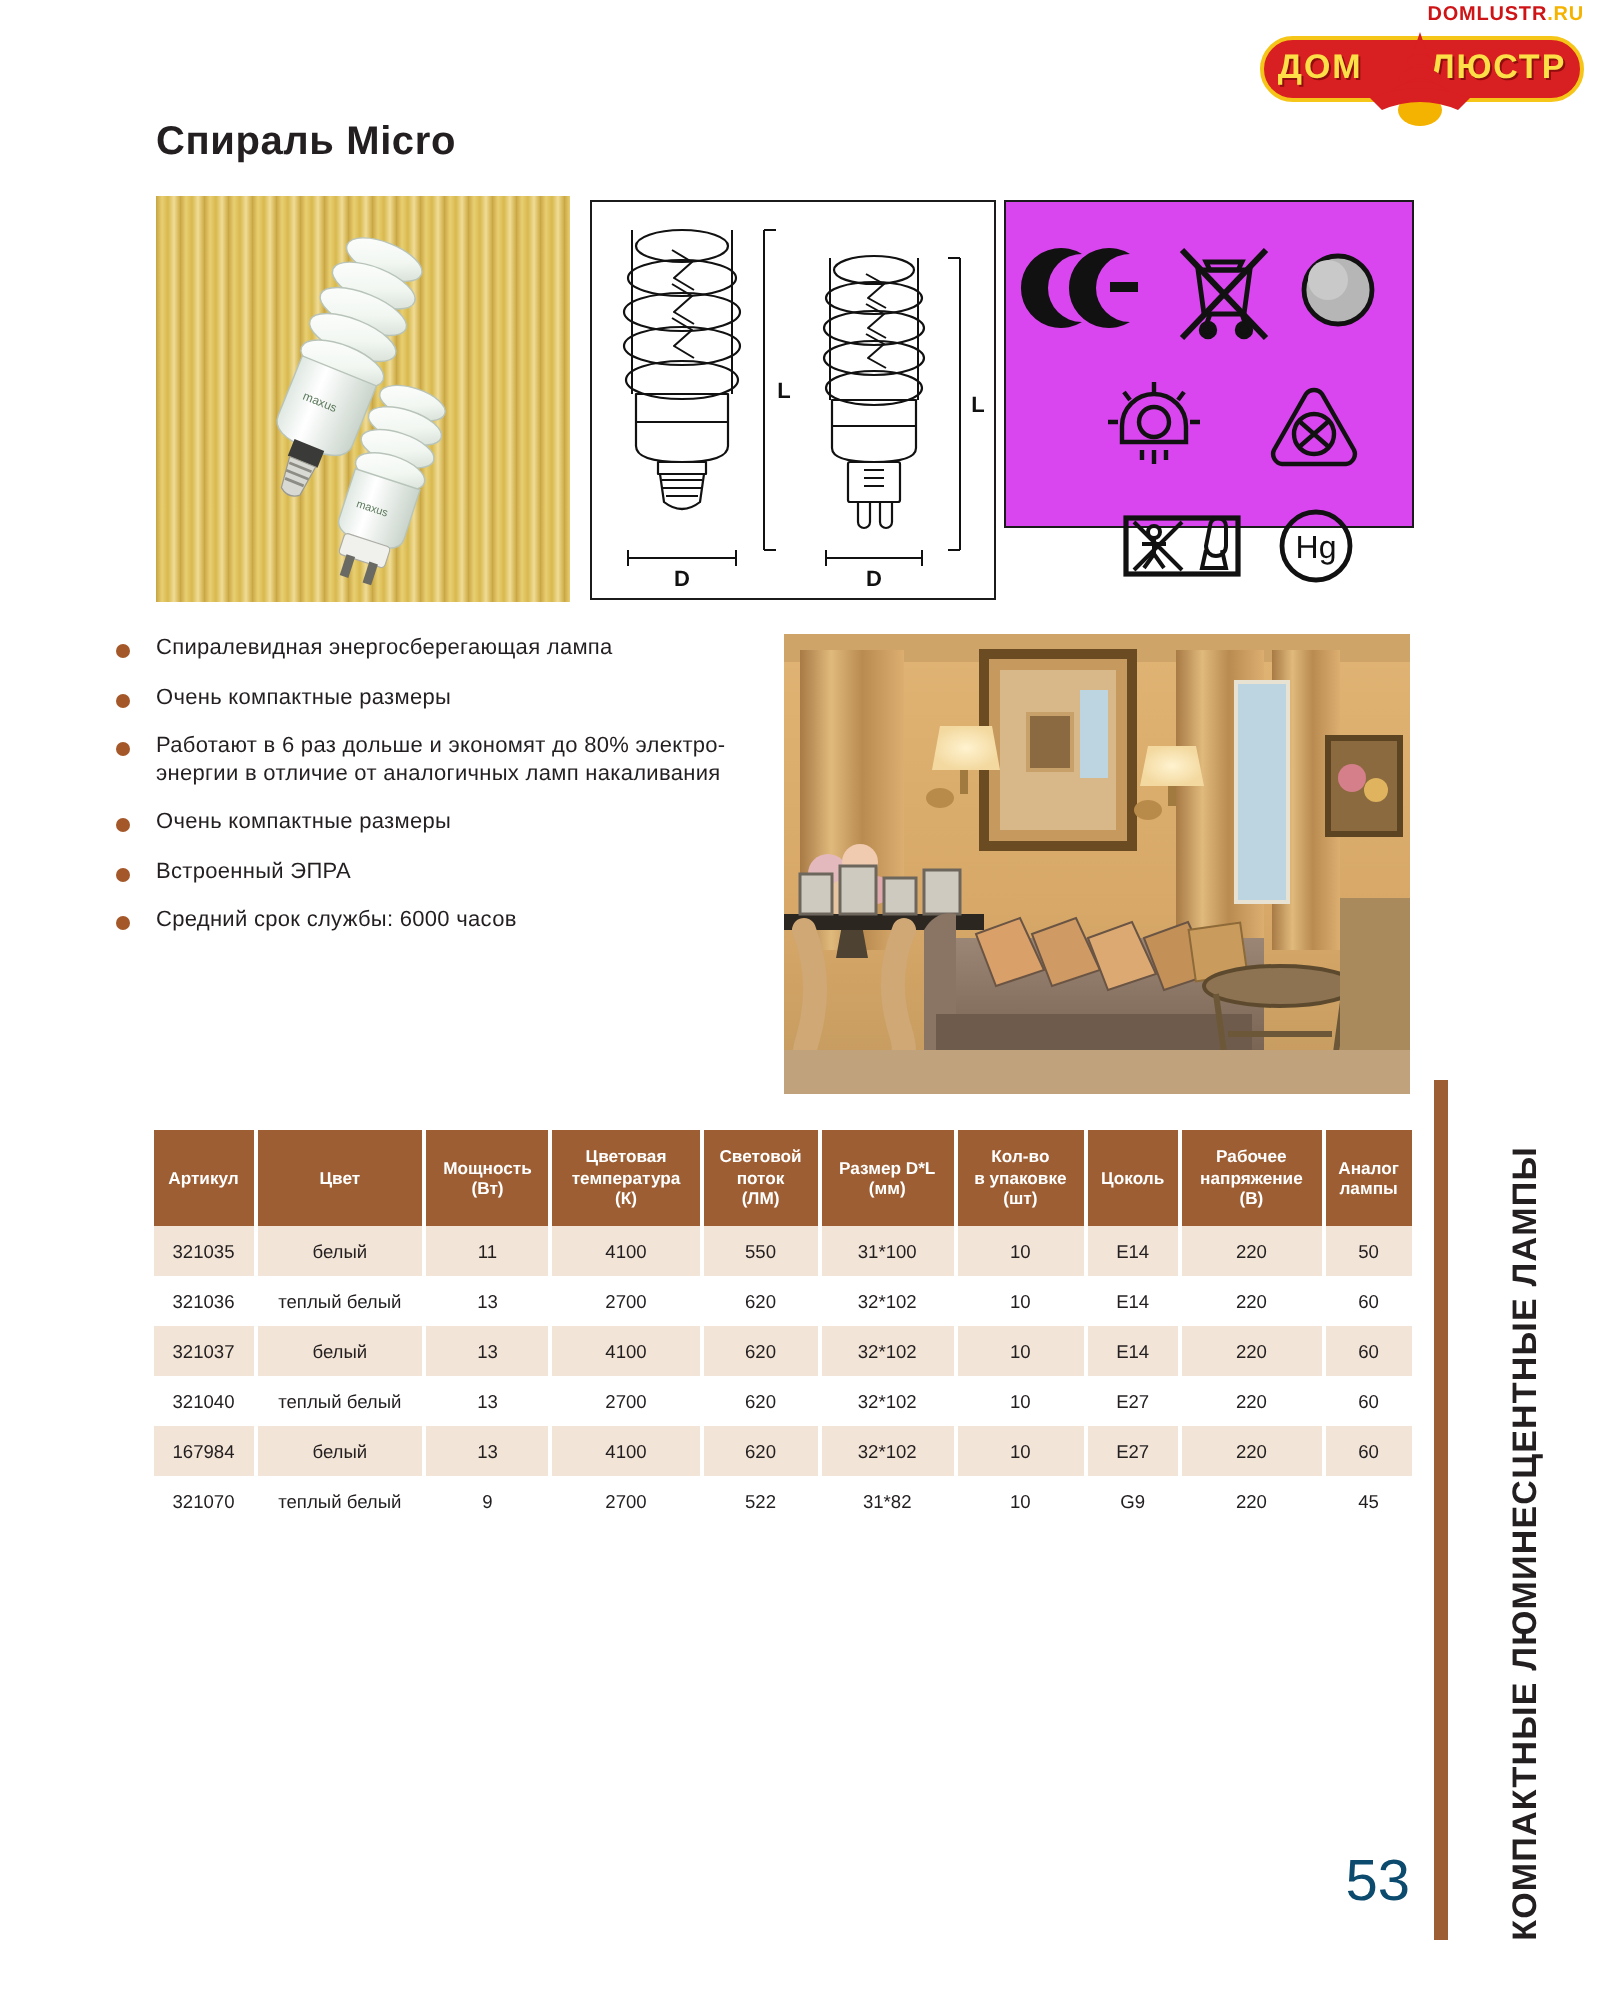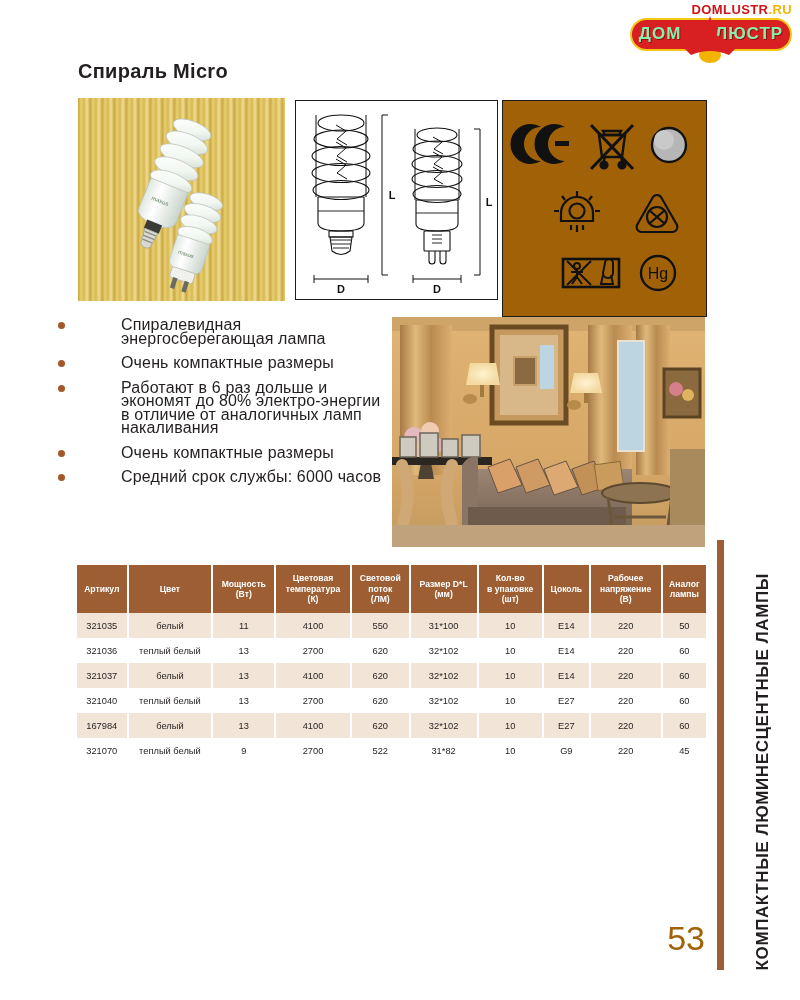--- a/index.html
+++ b/index.html
@@ -8,30 +8,30 @@
     width: 800px; height: 1000px;
     background: #ffffff;
     font-family: "Liberation Sans", sans-serif;
     color: #231f20;
     position: relative;
     overflow: hidden;
   }
 
   
   .logo-wrap { position:absolute; top:2px; right:4px; width:172px; height:62px; }
-  .logo-url { position:absolute; top:0px; right:4px; font-size:13px; font-weight:bold; letter-spacing:.4px; }
+  .logo-url { position:absolute; top:0px; right:4px; font-size:10px; font-weight:bold; letter-spacing:.4px; }
   .logo-url .dom { color:#cf1417; }
   .logo-url .ru  { color:#f5b301; }
   .logo-badge {
     position:absolute; top:16px; left:6px; width:162px; height:33px;
     background:#d81f21; border:2px solid #f5c518; border-radius:17px;
   }
   .logo-badge .txt {
     position:absolute; top:4px; width:100%; text-align:center;
-    color:#86efac; font-size:17px; font-weight:bold; letter-spacing:1px;
+    color:#fde047; font-size:17px; font-weight:bold; letter-spacing:1px;
     text-shadow: 1px 1px 0 #8e0d0e;
   }
   .logo-badge .txt span.gap { display:inline-block; width:34px; }
   .chand { position:absolute; left:50%; top:10px; transform:translateX(-50%); }
 
   
   .title {
     position:absolute; left:78px; top:60px;
     font-size:20px; font-weight:bold; letter-spacing:.3px;
   }
@@ -45,32 +45,32 @@
     overflow:hidden;
   }
 
   
   .panel-draw {
     position:absolute; left:295px; top:100px; width:203px; height:200px;
     background:#ffffff; border:1.2px solid #1b1b1b;
   }
   
   .panel-icons {
-    position:absolute; left:502px; top:100px; width:205px; height:217px;
-    background:#a16207; border:1.2px solid #1b1b1b;
+    position:absolute; left:502px; top:100px; width:205px; height:164px;
+    background:#d946ef; border:1.2px solid #1b1b1b;
   }
 
   
   .bullets { position:absolute; left:58px; top:318px; width:330px; }
   .bullet-row { display:flex; align-items:flex-start; margin-bottom:11px; }
   .bullet-dot {
     width:7px; height:7px; border-radius:50%;
     background:#a4582a; margin-top:4px; margin-right:13px; flex:0 0 auto;
   }
-  .bullet-text { font-size:16px; line-height:13.5px; letter-spacing:.15px;margin-left:43px; }
+  .bullet-text { font-size:11px; line-height:13.5px; letter-spacing:.15px; }
 
   
   .photo-interior {
     position:absolute; left:392px; top:317px; width:313px; height:230px;
     overflow:hidden; background:#6d4a2d;
   }
 
   
   .tbl { position:absolute; left:75px; top:565px; width:633px; }
   .tbl table { border-collapse:separate; border-spacing:2px 0; width:100%; }
@@ -96,21 +96,21 @@
     position:absolute; right:6px; top:540px; height:430px; width:62px;
     display:flex; align-items:flex-end; justify-content:center;
   }
   .side-label span {
     writing-mode:vertical-rl; transform:rotate(180deg);
     font-size:17px; font-weight:bold; letter-spacing:.6px; color:#231f20;
     white-space:nowrap;
   }
   .page-no {
     position:absolute; right:95px; bottom:42px;
-    font-size:34px; color:#a16207;
+    font-size:29px; color:#0c4a6e;
   }
 </style>
 </head>
 <body>
 
 <div class="logo-wrap">
   <div class="logo-url">
     <span class="dom">DOMLUSTR</span><span class="ru">.RU</span>
   </div>
   <div class="logo-badge">
@@ -288,20 +288,24 @@
     <span class="bullet-dot"></span>
     <span class="bullet-text">Очень компактные размеры</span>
   </div>
   <div class="bullet-row">
     <span class="bullet-dot"></span>
     <span class="bullet-text">Работают в 6 раз дольше и экономят до 80% электро-энергии в отличие от аналогичных ламп накаливания</span>
   </div>
   <div class="bullet-row">
     <span class="bullet-dot"></span>
     <span class="bullet-text">Очень компактные размеры</span>
+  </div>
+  <div class="bullet-row">
+    <span class="bullet-dot"></span>
+    <span class="bullet-text">Встроенный ЭПРА</span>
   </div>
   <div class="bullet-row">
     <span class="bullet-dot"></span>
     <span class="bullet-text">Средний срок службы: 6000 часов</span>
   </div>
 </div>
 
 <div class="photo-interior">
   <svg width="313" height="230" viewBox="0 0 313 230" preserveAspectRatio="none">
     <defs>

